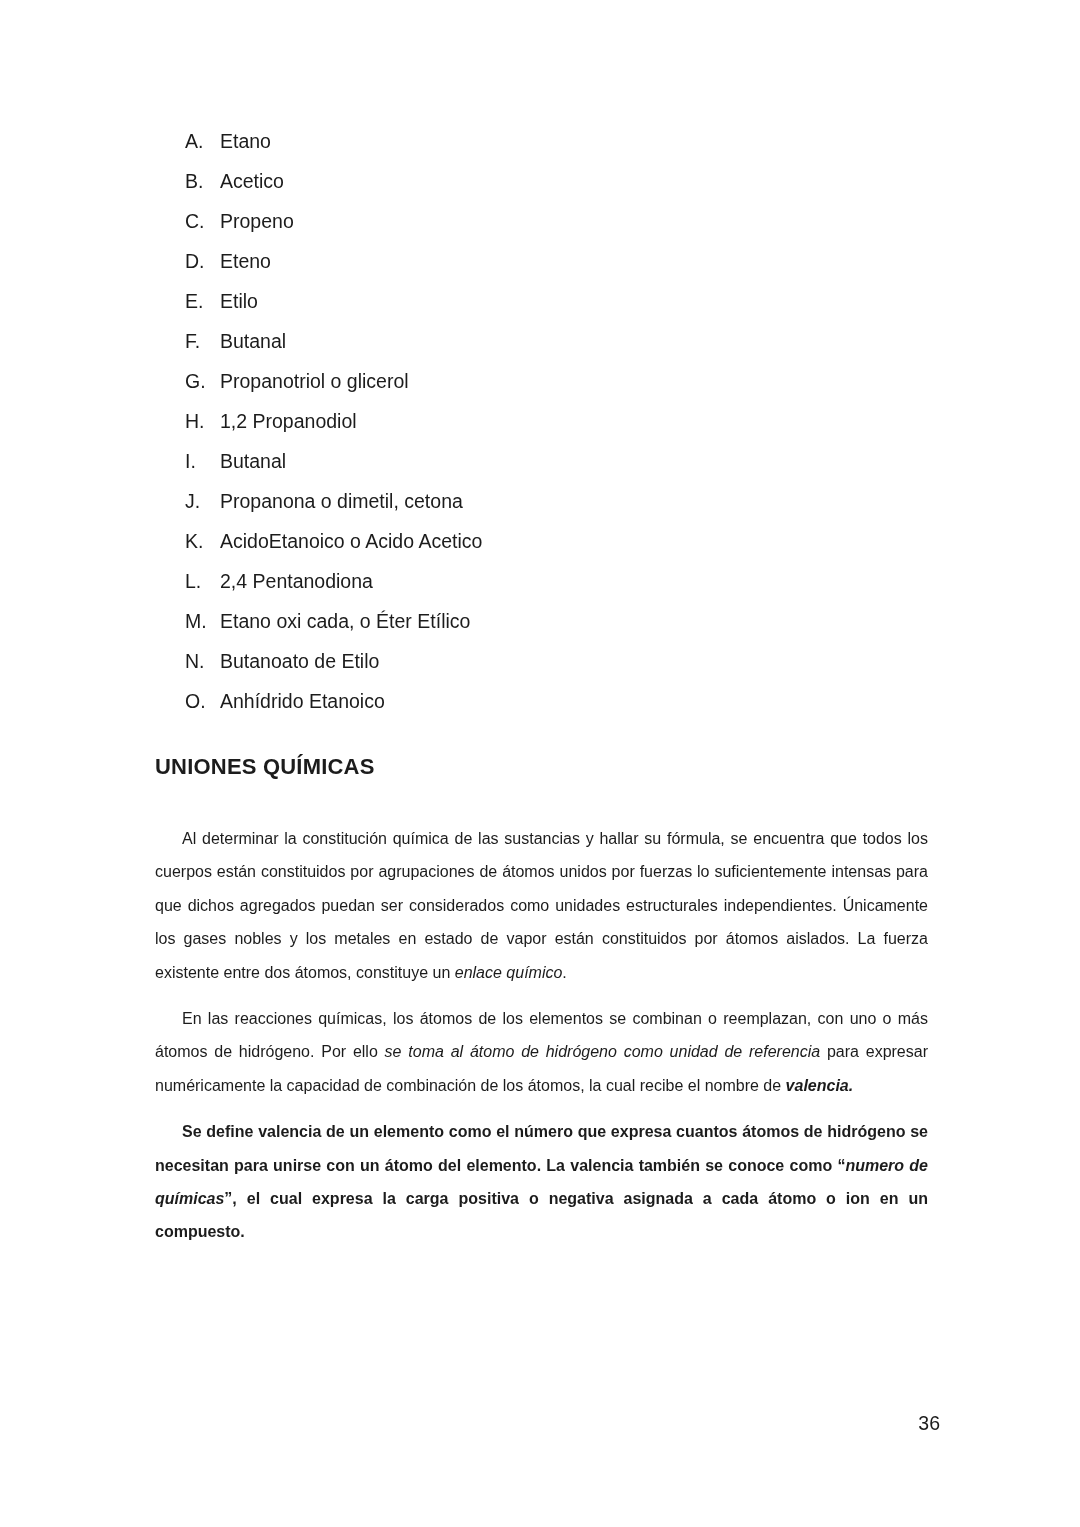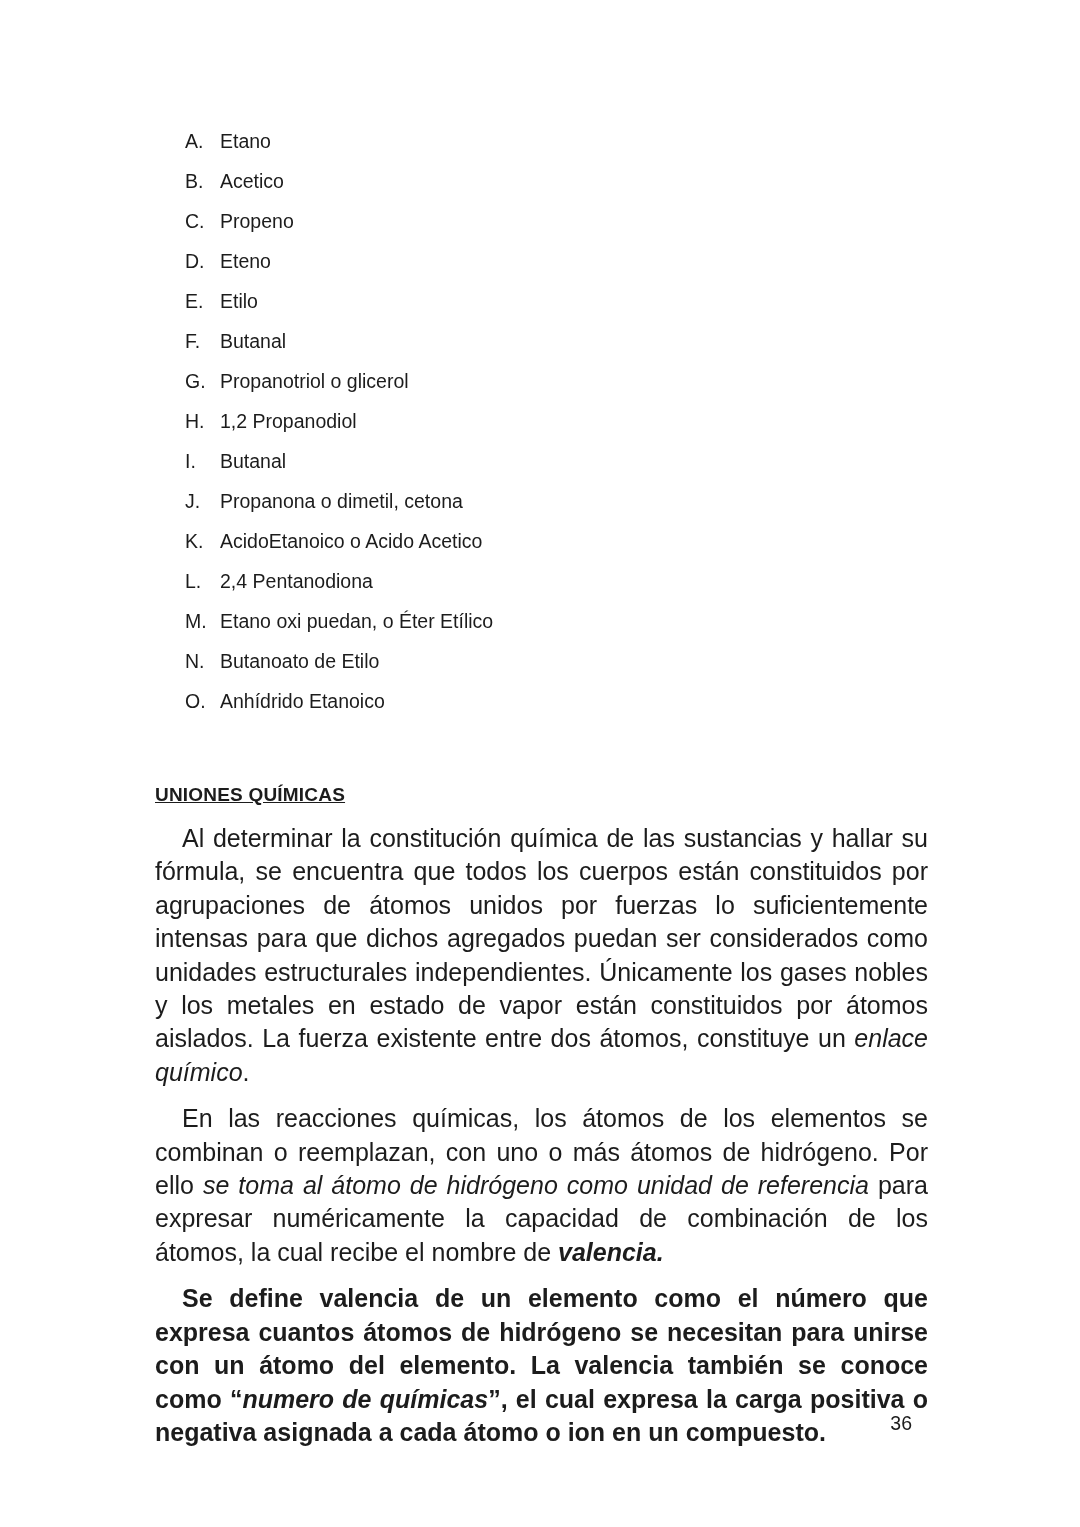--- a/index.html
+++ b/index.html
@@ -37,46 +37,45 @@
     flex: 0 0 35px;
     width: 35px;
   }
   .list-text {
     flex: 1;
   }
   
   .section-heading {
     position: absolute;
     left: 155px;
-    top: 784px;
-    font-size: 19px;
+    top: 754px;
+    font-size: 22px;
     font-weight: bold;
     letter-spacing: 0.2px;
-    text-decoration: underline;
   }
   .body-copy {
     position: absolute;
     left: 155px;
     top: 822px;
     width: 773px;
   }
   .para {
-    font-size: 25px;
+    font-size: 16px;
     line-height: 33.4px;
     text-align: justify;
     text-indent: 27px;
     margin-bottom: 13px;
   }
   .para.bold { font-weight: bold; }
   .seg-italic { font-style: italic; }
   .seg-bold-italic { font-style: italic; font-weight: bold; }
   
   .page-number {
     position: absolute;
-    right: 168px;
+    right: 140px;
     top: 1412px;
     font-size: 19.5px;
   }
 </style>
 </head>
 <body>
 
 <div class="page">
 
   <div class="compound-list">
@@ -123,21 +122,21 @@
     <div class="list-item">
       <span class="list-letter">K.</span>
       <span class="list-text">AcidoEtanoico o Acido Acetico</span>
     </div>
     <div class="list-item">
       <span class="list-letter">L.</span>
       <span class="list-text">2,4 Pentanodiona</span>
     </div>
     <div class="list-item">
       <span class="list-letter">M.</span>
-      <span class="list-text">Etano oxi puedan, o Éter Etílico</span>
+      <span class="list-text">Etano oxi cada, o Éter Etílico</span>
     </div>
     <div class="list-item">
       <span class="list-letter">N.</span>
       <span class="list-text">Butanoato de Etilo</span>
     </div>
     <div class="list-item">
       <span class="list-letter">O.</span>
       <span class="list-text">Anhídrido Etanoico</span>
     </div>
   </div>

